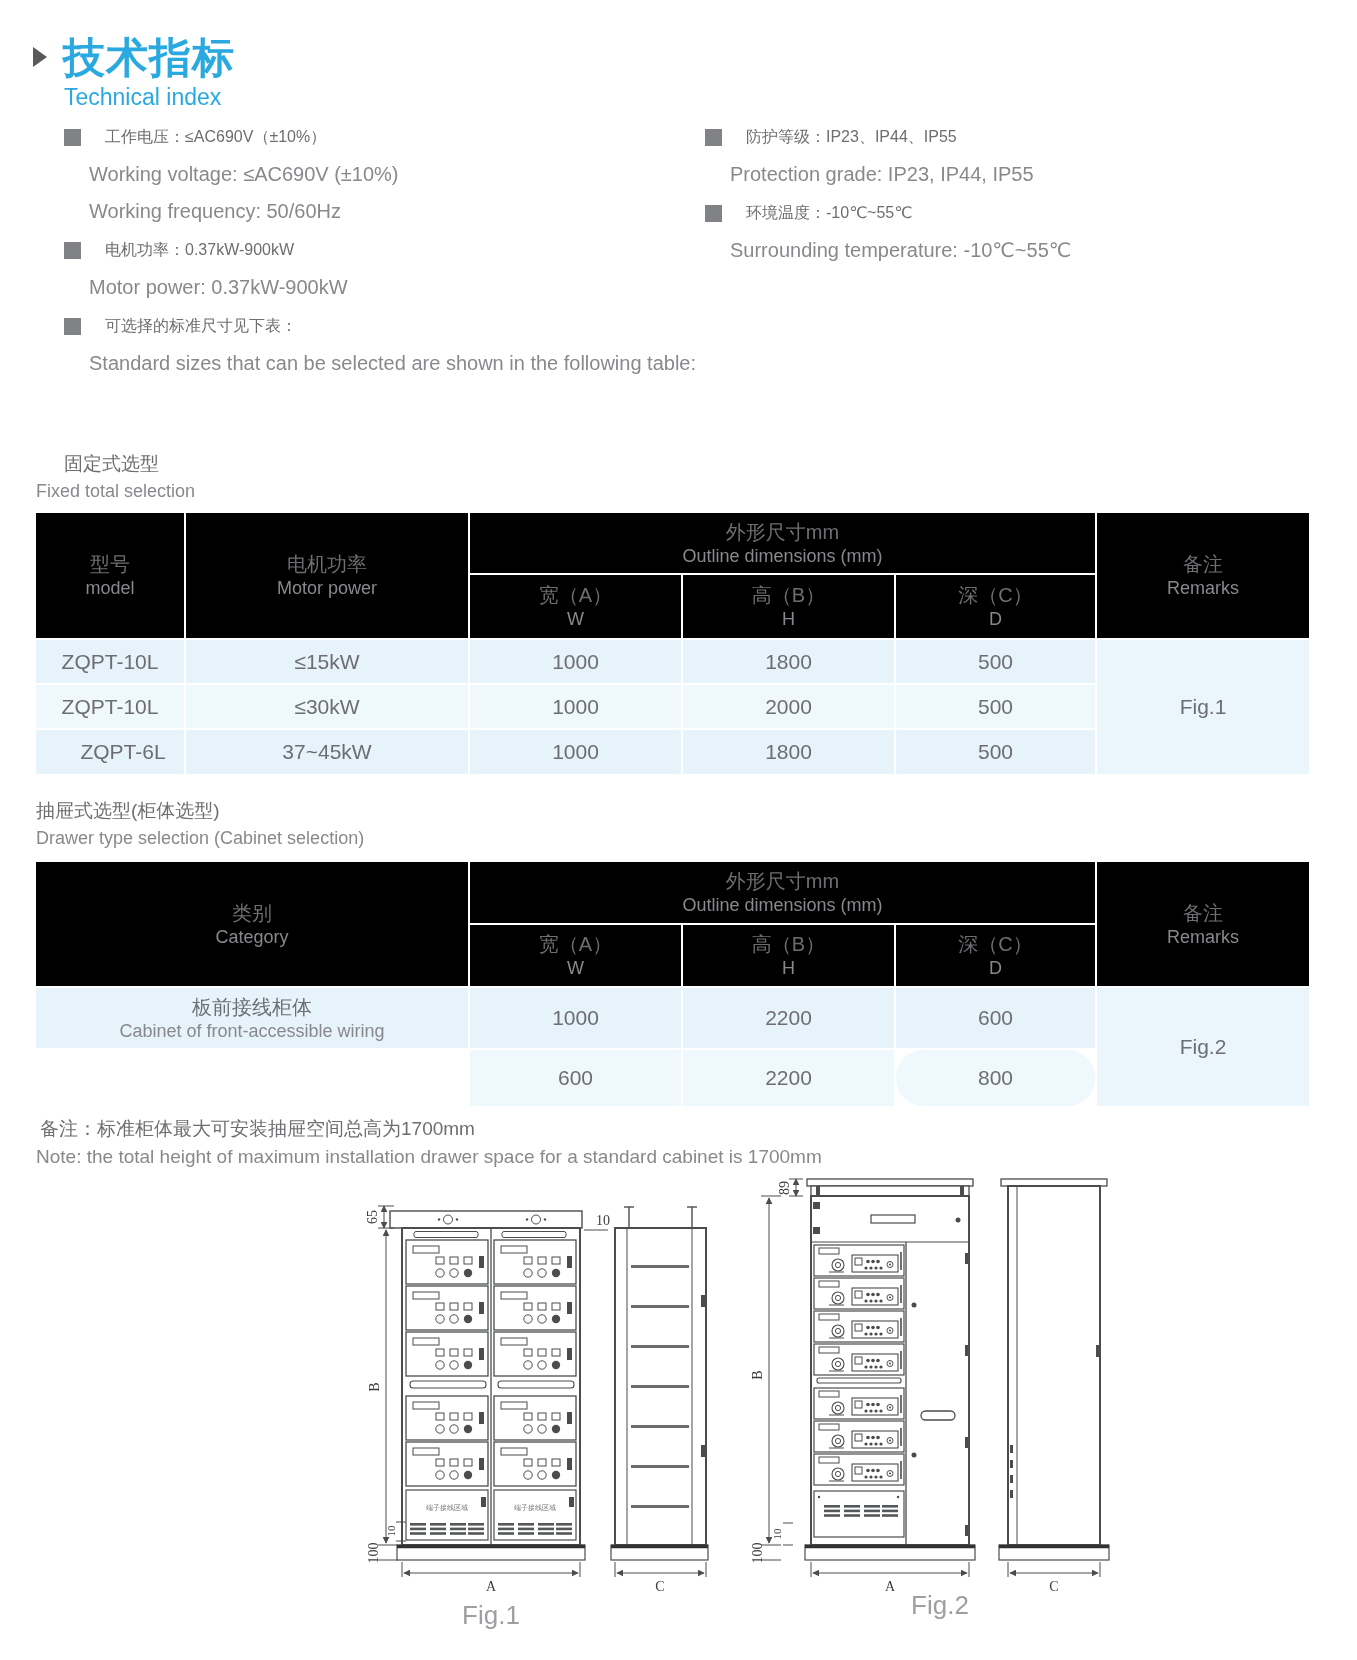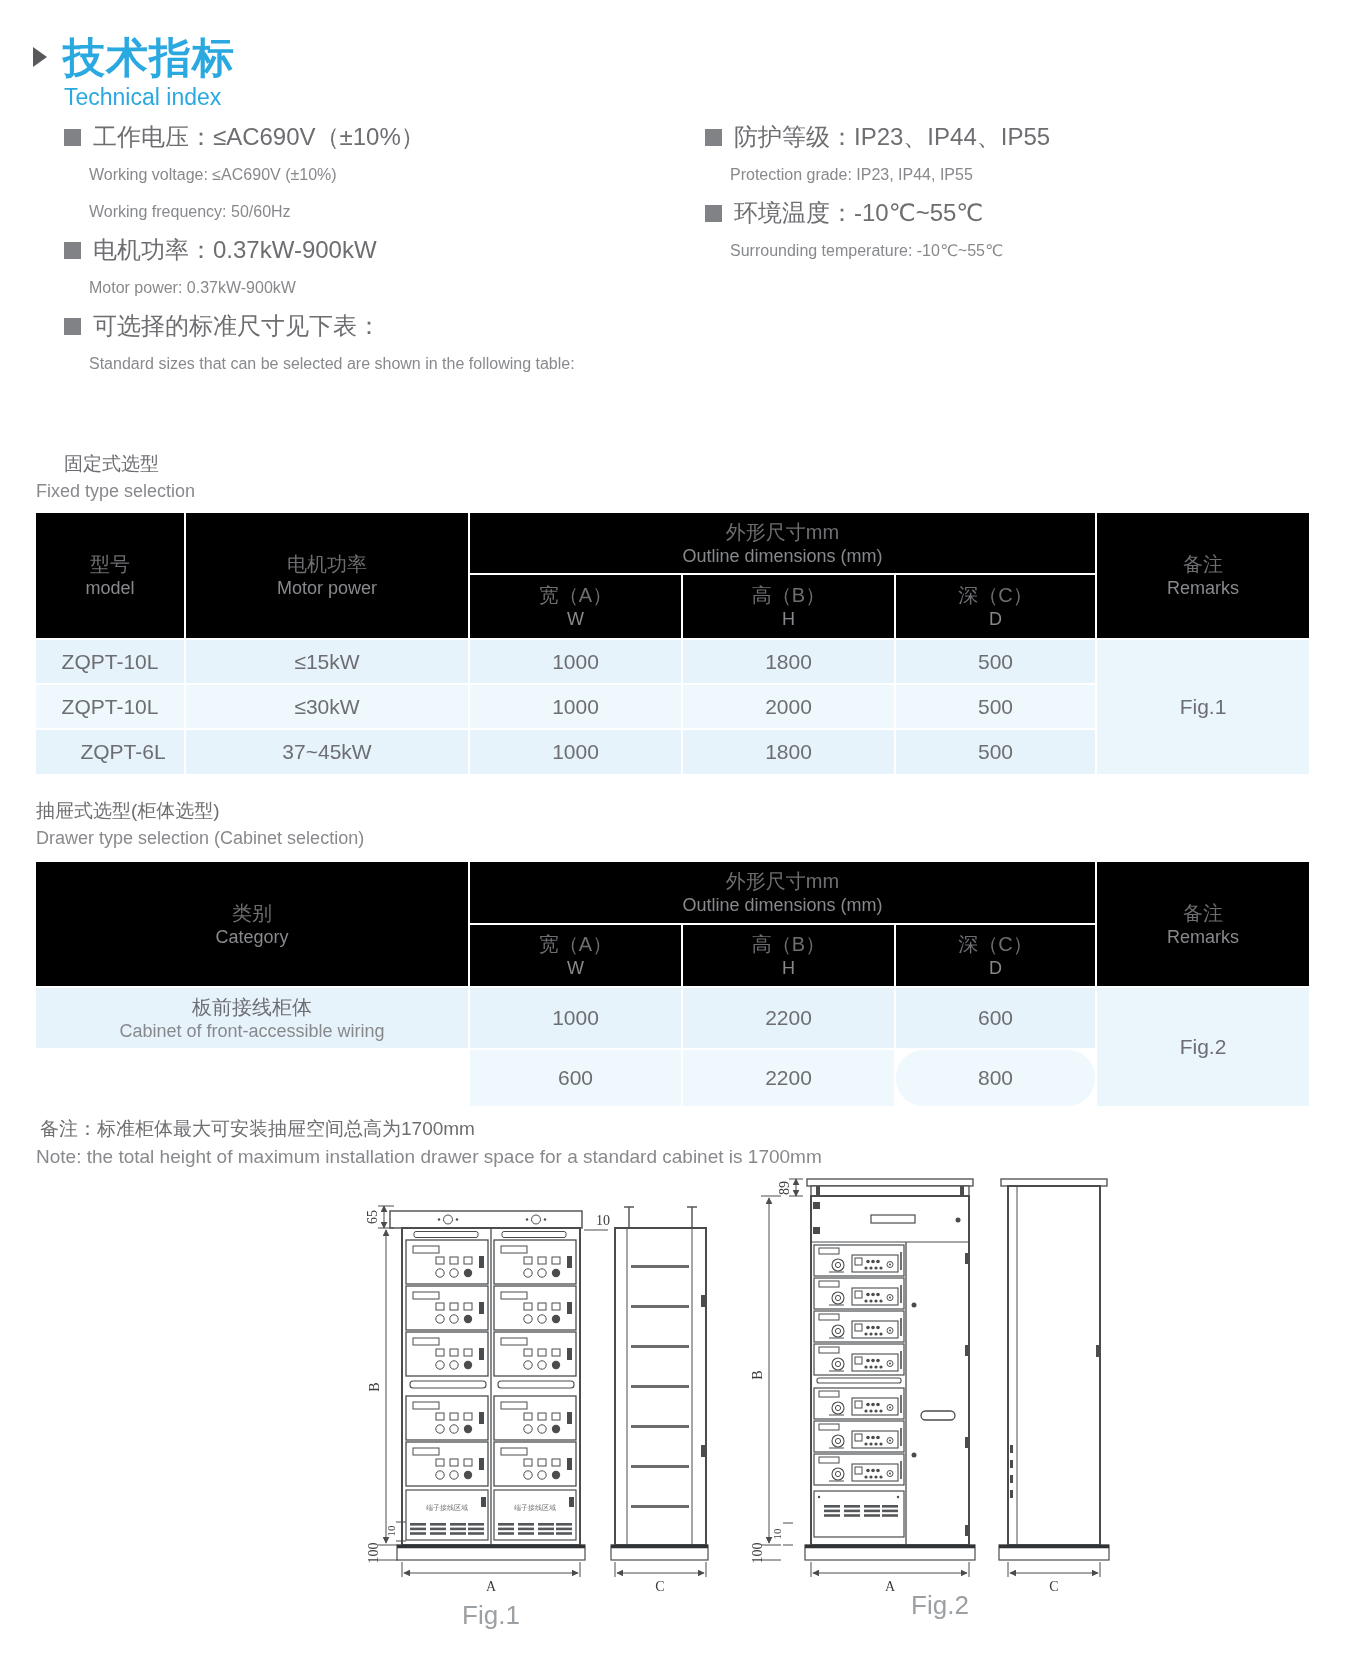--- a/index.html
+++ b/index.html
@@ -11,23 +11,23 @@
   .tri { position:absolute; left:33px; top:47px; width:0; height:0;
          border-left:14px solid #58595b; border-top:10px solid transparent; border-bottom:10px solid transparent; }
   .title-zh { position:absolute; left:63px; top:30px; font-size:42px; color:#29a9e0; letter-spacing:1px; }
   .title-en { position:absolute; left:64px; top:84px; font-size:23px; color:#29a9e0; }
 
   
   .speccol { position:absolute; width:640px; }
   .speccol.left  { left:64px;  top:124px; }
   .speccol.right { left:705px; top:124px; }
   .spec { margin-bottom:14px; }
-  .spec .zh { display:flex; align-items:center; gap:12px; font-size:24px; color:#6d6e71; line-height:26px; }
+  .spec .zh { display:flex; align-items:center; gap:24px; font-size:16px; color:#6d6e71; line-height:26px; }
   .bullet { display:inline-block; width:17px; height:17px; background:#808285; flex:0 0 17px; }
-  .spec .en { margin-left:25px; margin-top:13px; font-size:16px; color:#87898c; line-height:23px; }
+  .spec .en { margin-left:25px; margin-top:13px; font-size:20px; color:#87898c; line-height:23px; }
 
   
   .seclab-zh { position:absolute; font-size:19px; color:#6d6e71; }
   .seclab-en { position:absolute; font-size:18px; color:#87898c; }
 
   
   .grid { position:absolute; display:grid; gap:2px; background:#fff; }
   .t1 { left:36px; top:513px; grid-template-columns:148px 282px 211px 211px 199px 212px;
         grid-template-rows:60px 63px 43px 43px 44px; }
   .t2 { left:36px; top:862px; grid-template-columns:432px 211px 211px 199px 212px;
@@ -101,21 +101,21 @@
     <div class="spec">
       <div class="zh">
           <span class="bullet"></span>
           <span>环境温度：-10℃~55℃</span>
         </div>
       <div class="en">Surrounding temperature: -10℃~55℃</div>
     </div>
   </div>
 
   <div class="seclab-zh" style="left:36px;top:451px;margin-left:28px;">固定式选型</div>
-  <div class="seclab-en" style="left:36px;top:481px;">Fixed type selection</div>
+  <div class="seclab-en" style="left:36px;top:481px;">Fixed total selection</div>
 
   <div class="grid t1">
     <div class="cell hc" style="grid-area:1/1/3/2;">
       <span class="czh">型号</span>
       <span class="cen">model</span>
     </div>
     <div class="cell hc" style="grid-area:1/2/3/3;">
       <span class="czh">电机功率</span>
       <span class="cen">Motor power</span>
     </div>

